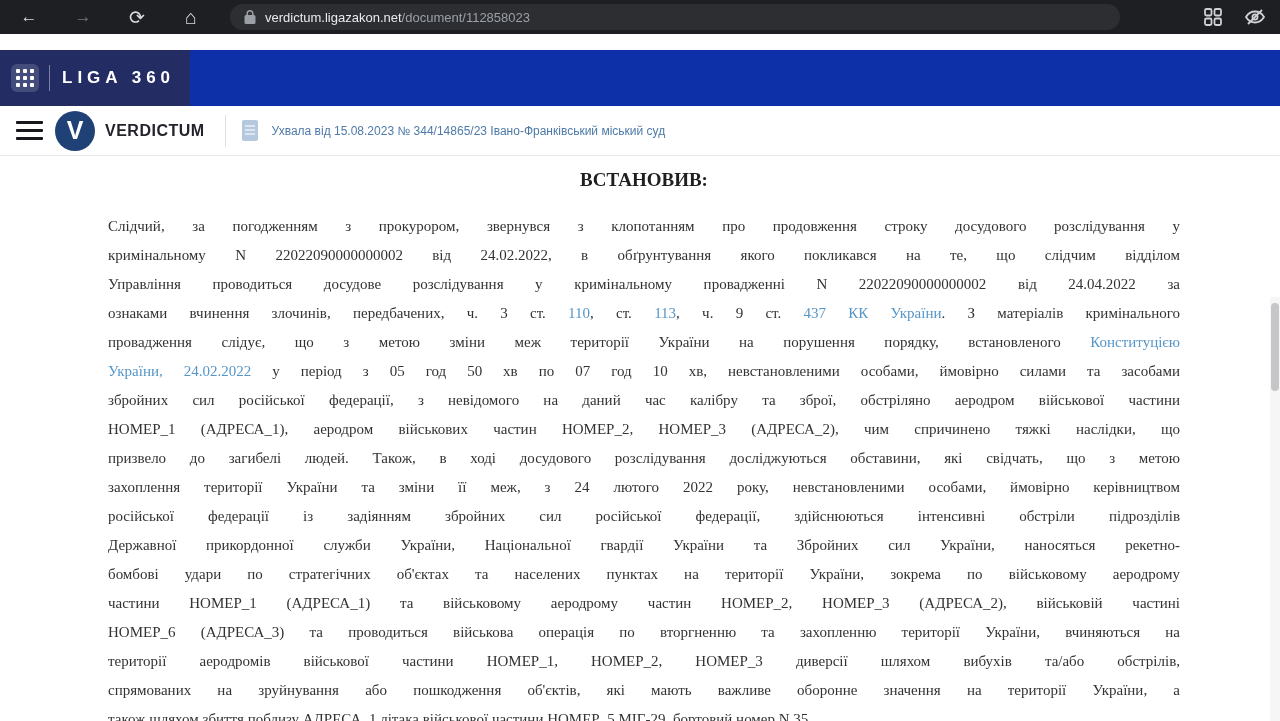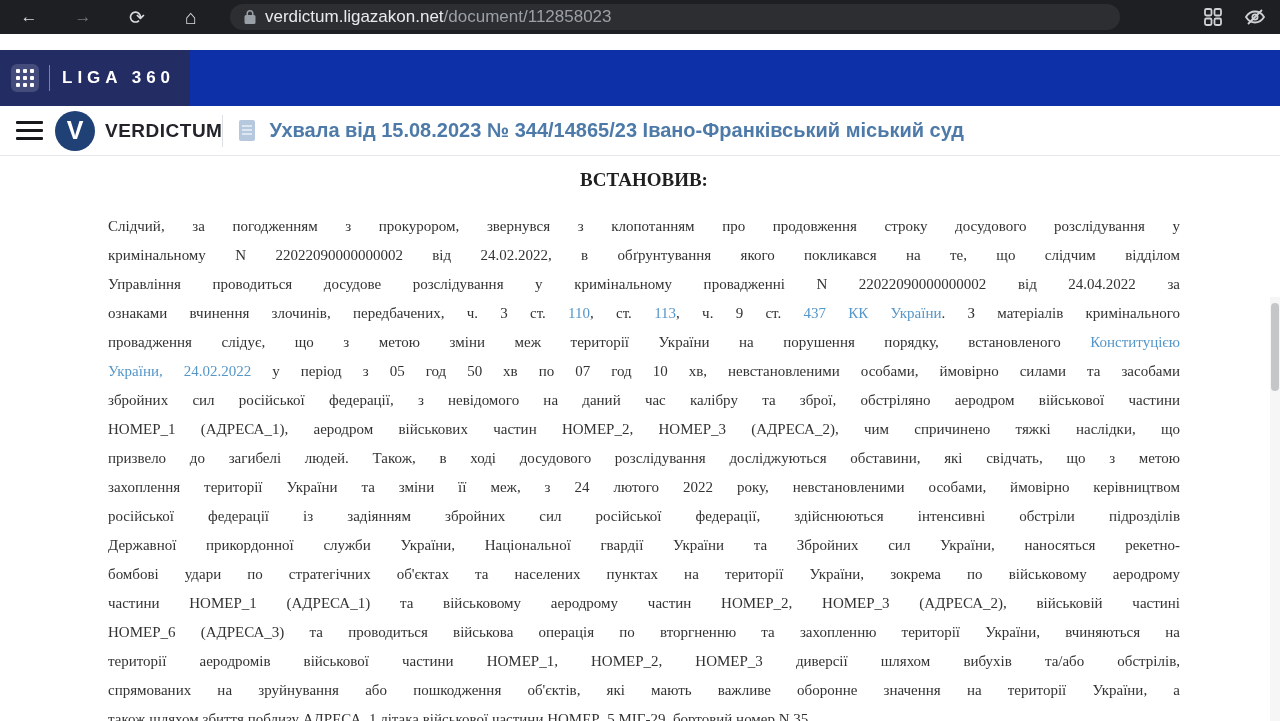--- a/index.html
+++ b/index.html
@@ -15,21 +15,21 @@
   }
   .nav-btn {
     width:30px; height:30px; display:flex; align-items:center; justify-content:center;
     color:#d9dadc; font-size:17px; margin-right:24px; cursor:pointer; flex:none;
   }
   .nav-btn.dim { color:#74767a; }
   .url-pill {
     width:890px; height:26px; background:#2d2e32; border-radius:14px;
     display:flex; align-items:center; padding:0 14px; box-sizing:border-box; gap:9px; flex:none;
   }
-  .url-text { font-size:17px; color:#e8eaed; white-space:nowrap; }
+  .url-text { font-size:13px; color:#e8eaed; white-space:nowrap; }
   .url-path { color:#9aa0a6; }
   .tb-right { margin-left:auto; display:flex; align-items:center; gap:20px; }
   .tb-icon { width:22px; height:22px; display:flex; align-items:center; justify-content:center; cursor:pointer; }
 
   
   .liga-bar { height:56px; background:#0d2fa8; display:flex;margin-top:16px; }
   .liga-left {
     width:190px; height:100%; background:#232d64; display:flex; align-items:center;
     padding-left:11px; box-sizing:border-box;
   }
@@ -47,28 +47,28 @@
     height:50px; background:#fff; border-bottom:1px solid #e4e7eb;
     display:flex; align-items:center; padding-left:16px; box-sizing:border-box;
   }
   .burger { width:27px; display:flex; flex-direction:column; gap:5px; margin-right:12px; cursor:pointer; }
   .burger span { height:3px; background:#17181c; border-radius:1px; }
   .vd-logo {
     width:40px; height:40px; border-radius:50%; background:#1f4176; color:#fff;
     display:flex; align-items:center; justify-content:center;
     font-weight:700; font-size:25px; margin-right:10px; flex:none;
   }
-  .vd-brand { font-size:19px; font-weight:700; color:#23242b; letter-spacing:.5px; }
+  .vd-brand { font-size:16px; font-weight:700; color:#23242b; letter-spacing:.5px; margin-right:20px; }
   .vd-divider { width:1px; height:32px; background:#dde1e6; margin-right:16px; }
   .doc-icon { width:16px; height:21px; background:#b5c8dd; border-radius:2px; margin-right:14px; position:relative; flex:none; }
   .doc-icon::before {
     content:""; position:absolute; left:3px; right:3px; top:5px; height:2px;
     background:#dce7f2; box-shadow:0 4px 0 #dce7f2, 0 8px 0 #dce7f2;
   }
-  .doc-title { font-size:20px; font-weight:700; color:#4d7aa8; }
+  .doc-title { font-size:12px; font-weight:400; color:#4d7aa8; }
 
   
   .doc-area { position:relative; height:581px; padding-top:12px; box-sizing:border-box; background:#fff;margin-left:38px; }
   .doc-heading {
     text-align:center; font-family:"Liberation Serif","DejaVu Serif",serif;
     font-size:19px; font-weight:700; color:#1f1f1f;
     height:24px; line-height:24px; margin:0 100px 20px 70px;
   }
   .doc-body {
     margin:0 100px 0 70px;

